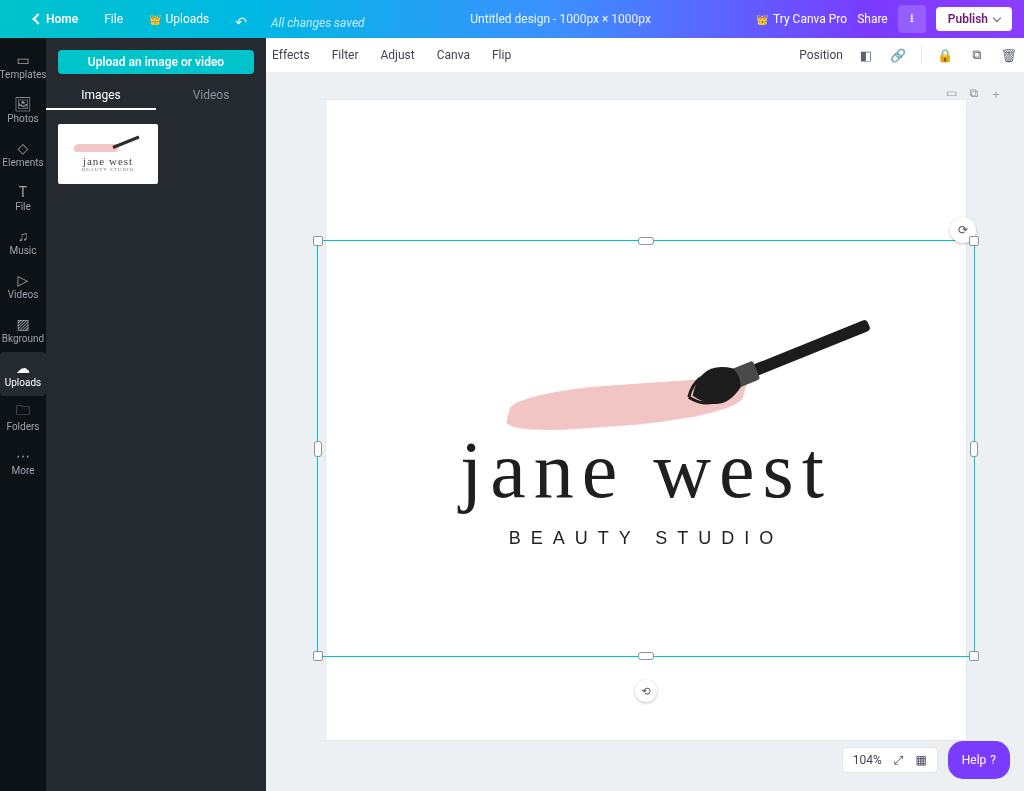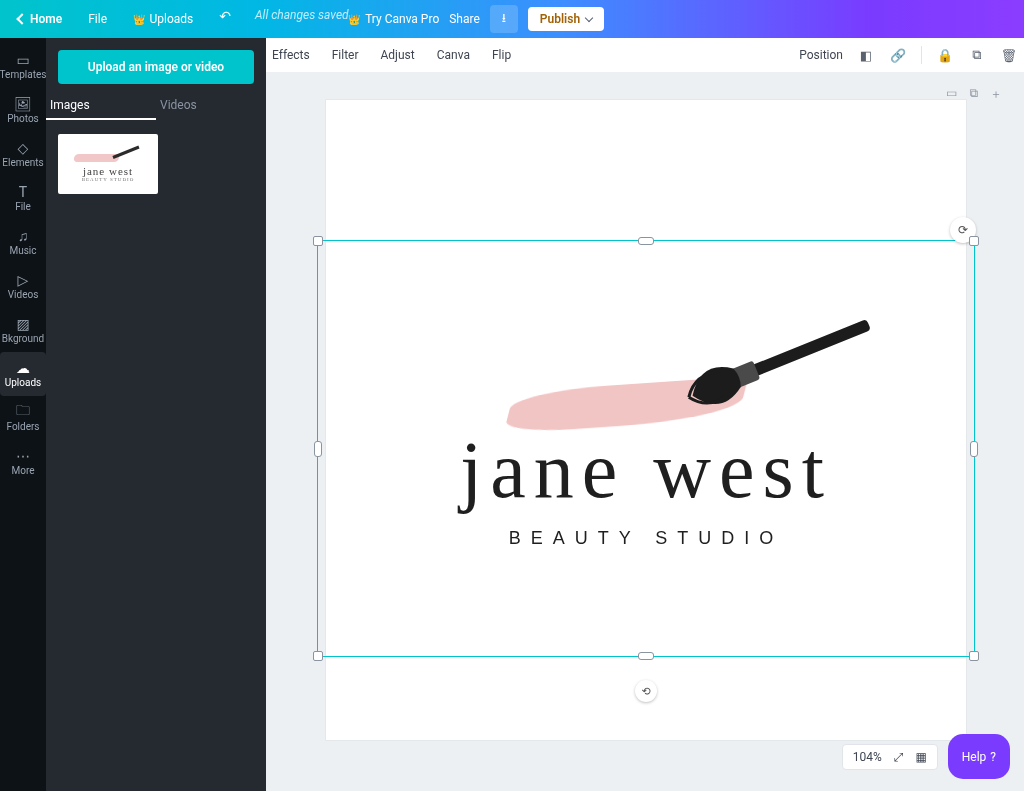--- a/index.html
+++ b/index.html
@@ -1,47 +1,47 @@
 <!DOCTYPE html>
 <html><head>
 <meta charset="utf-8">
 <style>
 html,body{margin:0;padding:0;width:1024px;height:791px;overflow:hidden;font-family:-apple-system,Segoe UI,Roboto,Helvetica,Arial,sans-serif;font-size:12px;color:#2d3748;background:#ecf0f3;}
 
 .topbar{position:absolute;top:0;left:0;right:0;height:38px;background:linear-gradient(90deg,#00c4cc 0%,#00b8e4 25%,#3d8eff 55%,#7a3bff 85%,#8b3dff 100%);display:flex;align-items:center;color:#fff;}
-.tb-left{display:flex;align-items:flex-start;gap:6px;padding-left:8px;}
+.tb-left{display:flex;align-items:flex-end;gap:6px;padding-left:24px;}
 .tb-home{display:flex;align-items:center;gap:4px;padding:4px 10px;border-radius:4px;font-weight:600;cursor:pointer;}
 .tb-chev{width:6px;height:6px;border-left:2px solid #fff;border-bottom:2px solid #fff;transform:rotate(45deg);display:inline-block;}
 .tb-btn{padding:4px 10px;border-radius:4px;cursor:pointer;}
 .tb-resize{display:flex;align-items:center;gap:4px;}
 .crown{font-size:10px;}
 .tb-undo{margin-left:10px;font-size:14px;cursor:pointer;}
 .tb-status{margin-left:18px;opacity:.75;font-style:italic;}
 .tb-center{flex:1;text-align:center;opacity:.9;font-size:12px;}
 .tb-right{display:flex;align-items:center;gap:10px;padding-right:12px;}
 .tb-pro{display:flex;align-items:center;gap:4px;cursor:pointer;}
 .tb-share{cursor:pointer;}
 .tb-dl{width:28px;height:28px;border-radius:4px;background:rgba(255,255,255,.18);display:flex;align-items:center;justify-content:center;cursor:pointer;}
-.tb-pub{background:#fff;color:#a16207;padding:5px 12px;border-radius:4px;display:flex;align-items:center;gap:6px;font-weight:600;cursor:pointer;}
+.tb-pub{background:#fff;color:#701a75;padding:5px 12px;border-radius:4px;display:flex;align-items:center;gap:6px;font-weight:600;cursor:pointer;}
 .tb-pub .dd{width:5px;height:5px;border-right:1.5px solid #586073;border-bottom:1.5px solid #586073;transform:rotate(45deg);margin-top:-2px;}
 
 
 .rail{position:absolute;top:38px;left:0;bottom:0;width:46px;background:#0d1216;display:flex;flex-direction:column;align-items:center;padding-top:6px;color:#9aa4b1;font-size:9px;}
 .rail-item{width:46px;height:44px;display:flex;flex-direction:column;align-items:center;justify-content:center;gap:2px;cursor:pointer;}
 .rail-item.active{background:#252a31;color:#fff;border-radius:4px;}
 .rail-ico{width:16px;height:16px;display:flex;align-items:center;justify-content:center;font-size:14px;}
 .rail-lbl{font-size:10px;line-height:1;}
 
 
 .panel{position:absolute;top:38px;left:46px;bottom:0;width:220px;background:#252a31;color:#d6dbe2;display:flex;flex-direction:column;}
 .panel-close{position:absolute;right:-14px;top:370px;width:14px;height:56px;background:#252a31;border-radius:0 8px 8px 0;display:flex;align-items:center;justify-content:center;cursor:pointer;}
 .panel-close::before{content:"";width:5px;height:5px;border-left:1.5px solid #aeb6c2;border-bottom:1.5px solid #aeb6c2;transform:rotate(45deg);}
-.upload-btn{margin:12px 12px 8px;height:34px;border-radius:4px;background:#00c4cc;color:#fff;display:flex;align-items:center;justify-content:center;font-weight:600;cursor:pointer;font-size:12px;}
+.upload-btn{margin:12px 12px 8px;height:24px;border-radius:4px;background:#00c4cc;color:#fff;display:flex;align-items:center;justify-content:center;font-weight:600;cursor:pointer;font-size:12px;}
 .panel-tabs{display:flex;font-size:12px;}
-.panel-tab{flex:1;padding:6px 4px;color:#8a93a0;cursor:pointer;}
+.panel-tab{flex:1;text-align:center;padding:6px 4px;color:#8a93a0;cursor:pointer;}
 .panel-tab.active{color:#fff;border-bottom:2px solid #fff;}
 .thumb{margin:14px 0 0 12px;width:100px;height:60px;background:#fff;border-radius:2px;display:flex;flex-direction:column;align-items:center;justify-content:center;font-family:Georgia,serif;color:#3f3f3f;cursor:pointer;}
 .thumb .brushmini{height:18px;position:relative;width:80px;}
 .thumb .brushmini .smear{position:absolute;left:6px;bottom:2px;width:45px;height:8px;background:#f2c7c7;border-radius:4px;transform:skewX(-15deg);}
 .thumb .brushmini .stick{position:absolute;left:45px;bottom:5px;width:28px;height:3px;background:#2b2b2b;transform:rotate(-22deg);transform-origin:left center;}
 .thumb .t1{font-size:11px;letter-spacing:1px;margin-top:1px;}
 .thumb .t2{font-size:5px;letter-spacing:1px;color:#777;}
 
 
 .ctx{position:absolute;top:38px;left:266px;right:0;height:34px;background:#fff;border-bottom:1px solid #e4e7eb;display:flex;align-items:center;padding:0 6px;font-size:12px;color:#3f4652;}
@@ -70,39 +70,40 @@
 .brush{position:relative;height:130px;margin:0 auto;width:460px;}
 .smearbig{position:absolute;left:95px;bottom:4px;width:230px;height:42px;background:#f2c5c5;border-radius:40% 20% 50% 30%;transform:skewX(-18deg) rotate(-4deg);filter:blur(.4px);} 
 .brushsvg{position:absolute;left:260px;bottom:4px;}
 .janetext{font-family:Georgia,'Times New Roman',serif;font-size:80px;letter-spacing:8px;color:#1f1f1f;line-height:1;}
 .subtext{font-family:Arial,sans-serif;font-size:18px;letter-spacing:10px;color:#1f1f1f;margin-top:18px;}
 
 
 .zoombar{position:absolute;right:14px;bottom:12px;display:flex;align-items:center;gap:10px;}
 .zoombox{background:#fff;border:1px solid #e1e4e9;border-radius:4px;padding:5px 10px;display:flex;align-items:center;gap:12px;color:#3f4652;}
 .zoomico{cursor:pointer;font-size:12px;}
-.help{background:#7a3bff;color:#fff;height:45px;padding:0 14px;border-radius:15px;display:flex;align-items:center;gap:4px;cursor:pointer;font-size:12px;}
+.help{background:#7a3bff;color:#fff;height:38px;padding:0 14px;border-radius:15px;display:flex;align-items:center;gap:4px;cursor:pointer;font-size:12px;}
 </style>
 </head>
 <body>
 
 <div class="topbar">
   <div class="tb-left">
     <div class="tb-home">
         <span class="tb-chev"></span>
         <span>Home</span>
       </div>
     <div class="tb-btn">File</div>
     <div class="tb-btn tb-resize">
         <span class="crown">👑</span>
         <span>Uploads</span>
       </div>
     <div class="tb-undo">↶</div>
     <div class="tb-status">All changes saved</div>
   </div>
+  <div class="tb-center">Untitled design - 1000px × 1000px</div>
   <div class="tb-right">
     <div class="tb-pro">
         <span class="crown">👑</span>
         <span>Try Canva Pro</span>
       </div>
     <div class="tb-share">Share</div>
     <div class="tb-dl">
         <span>⭳</span>
       </div>
     <div class="tb-pub">

